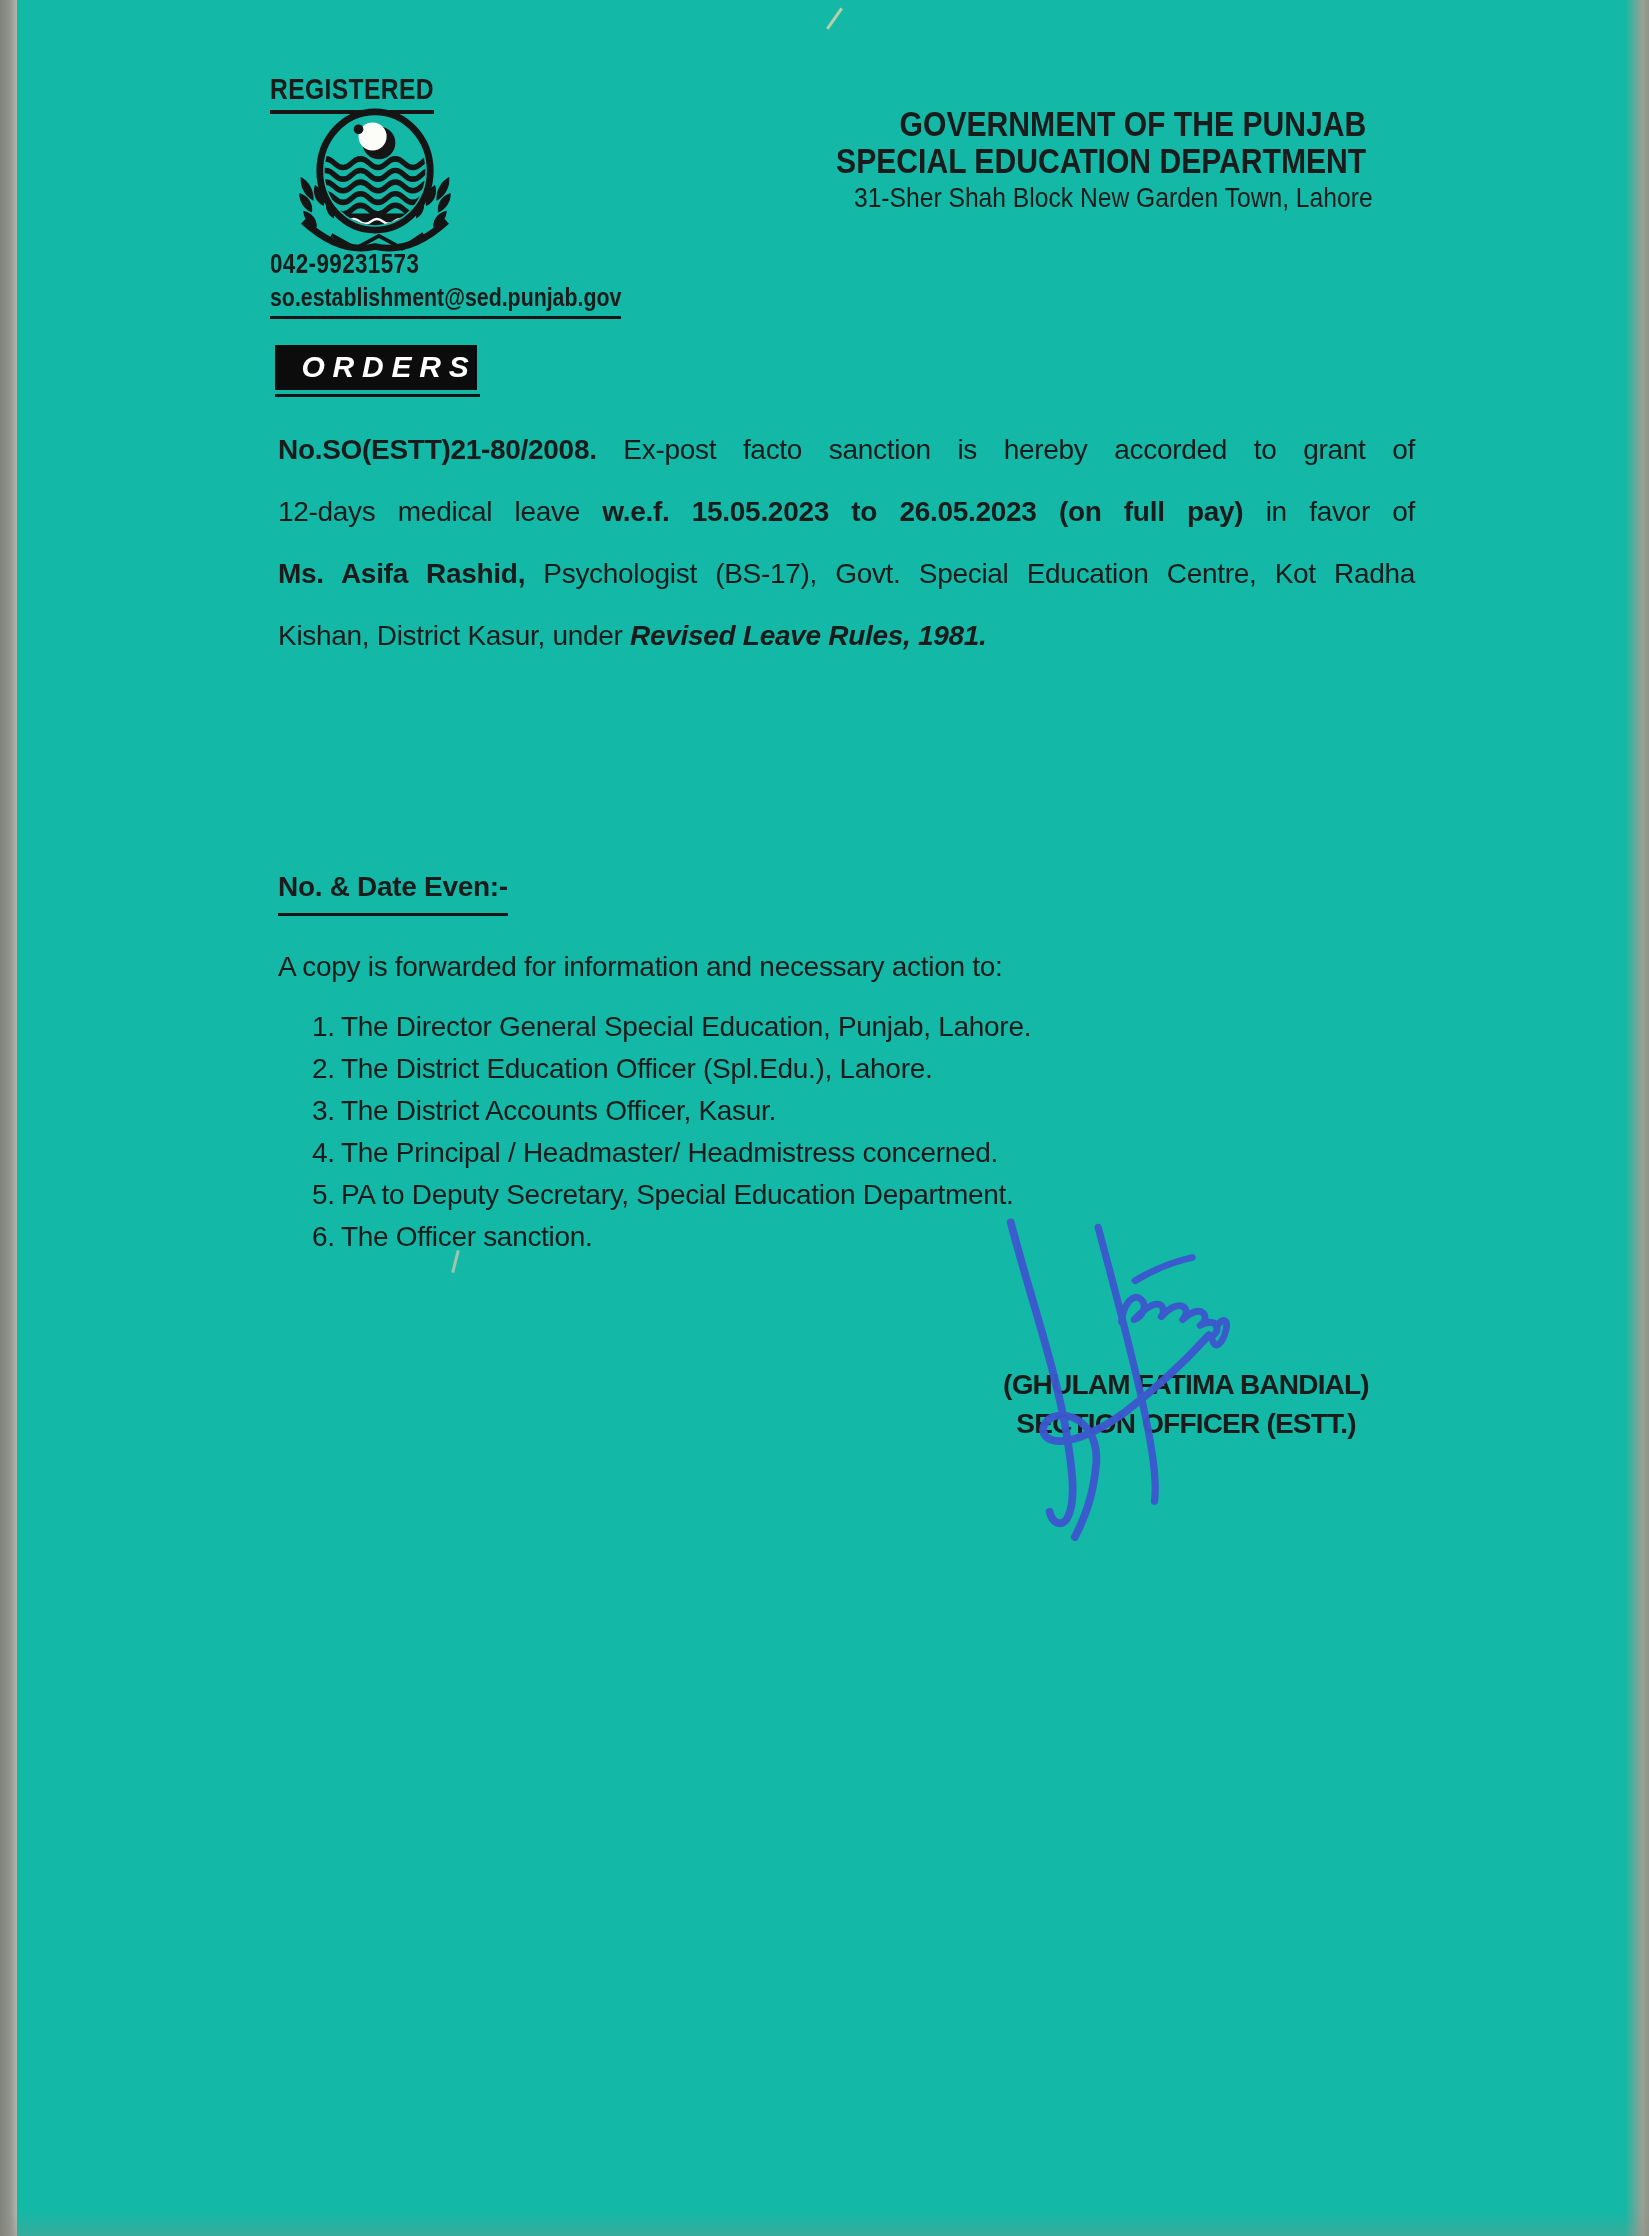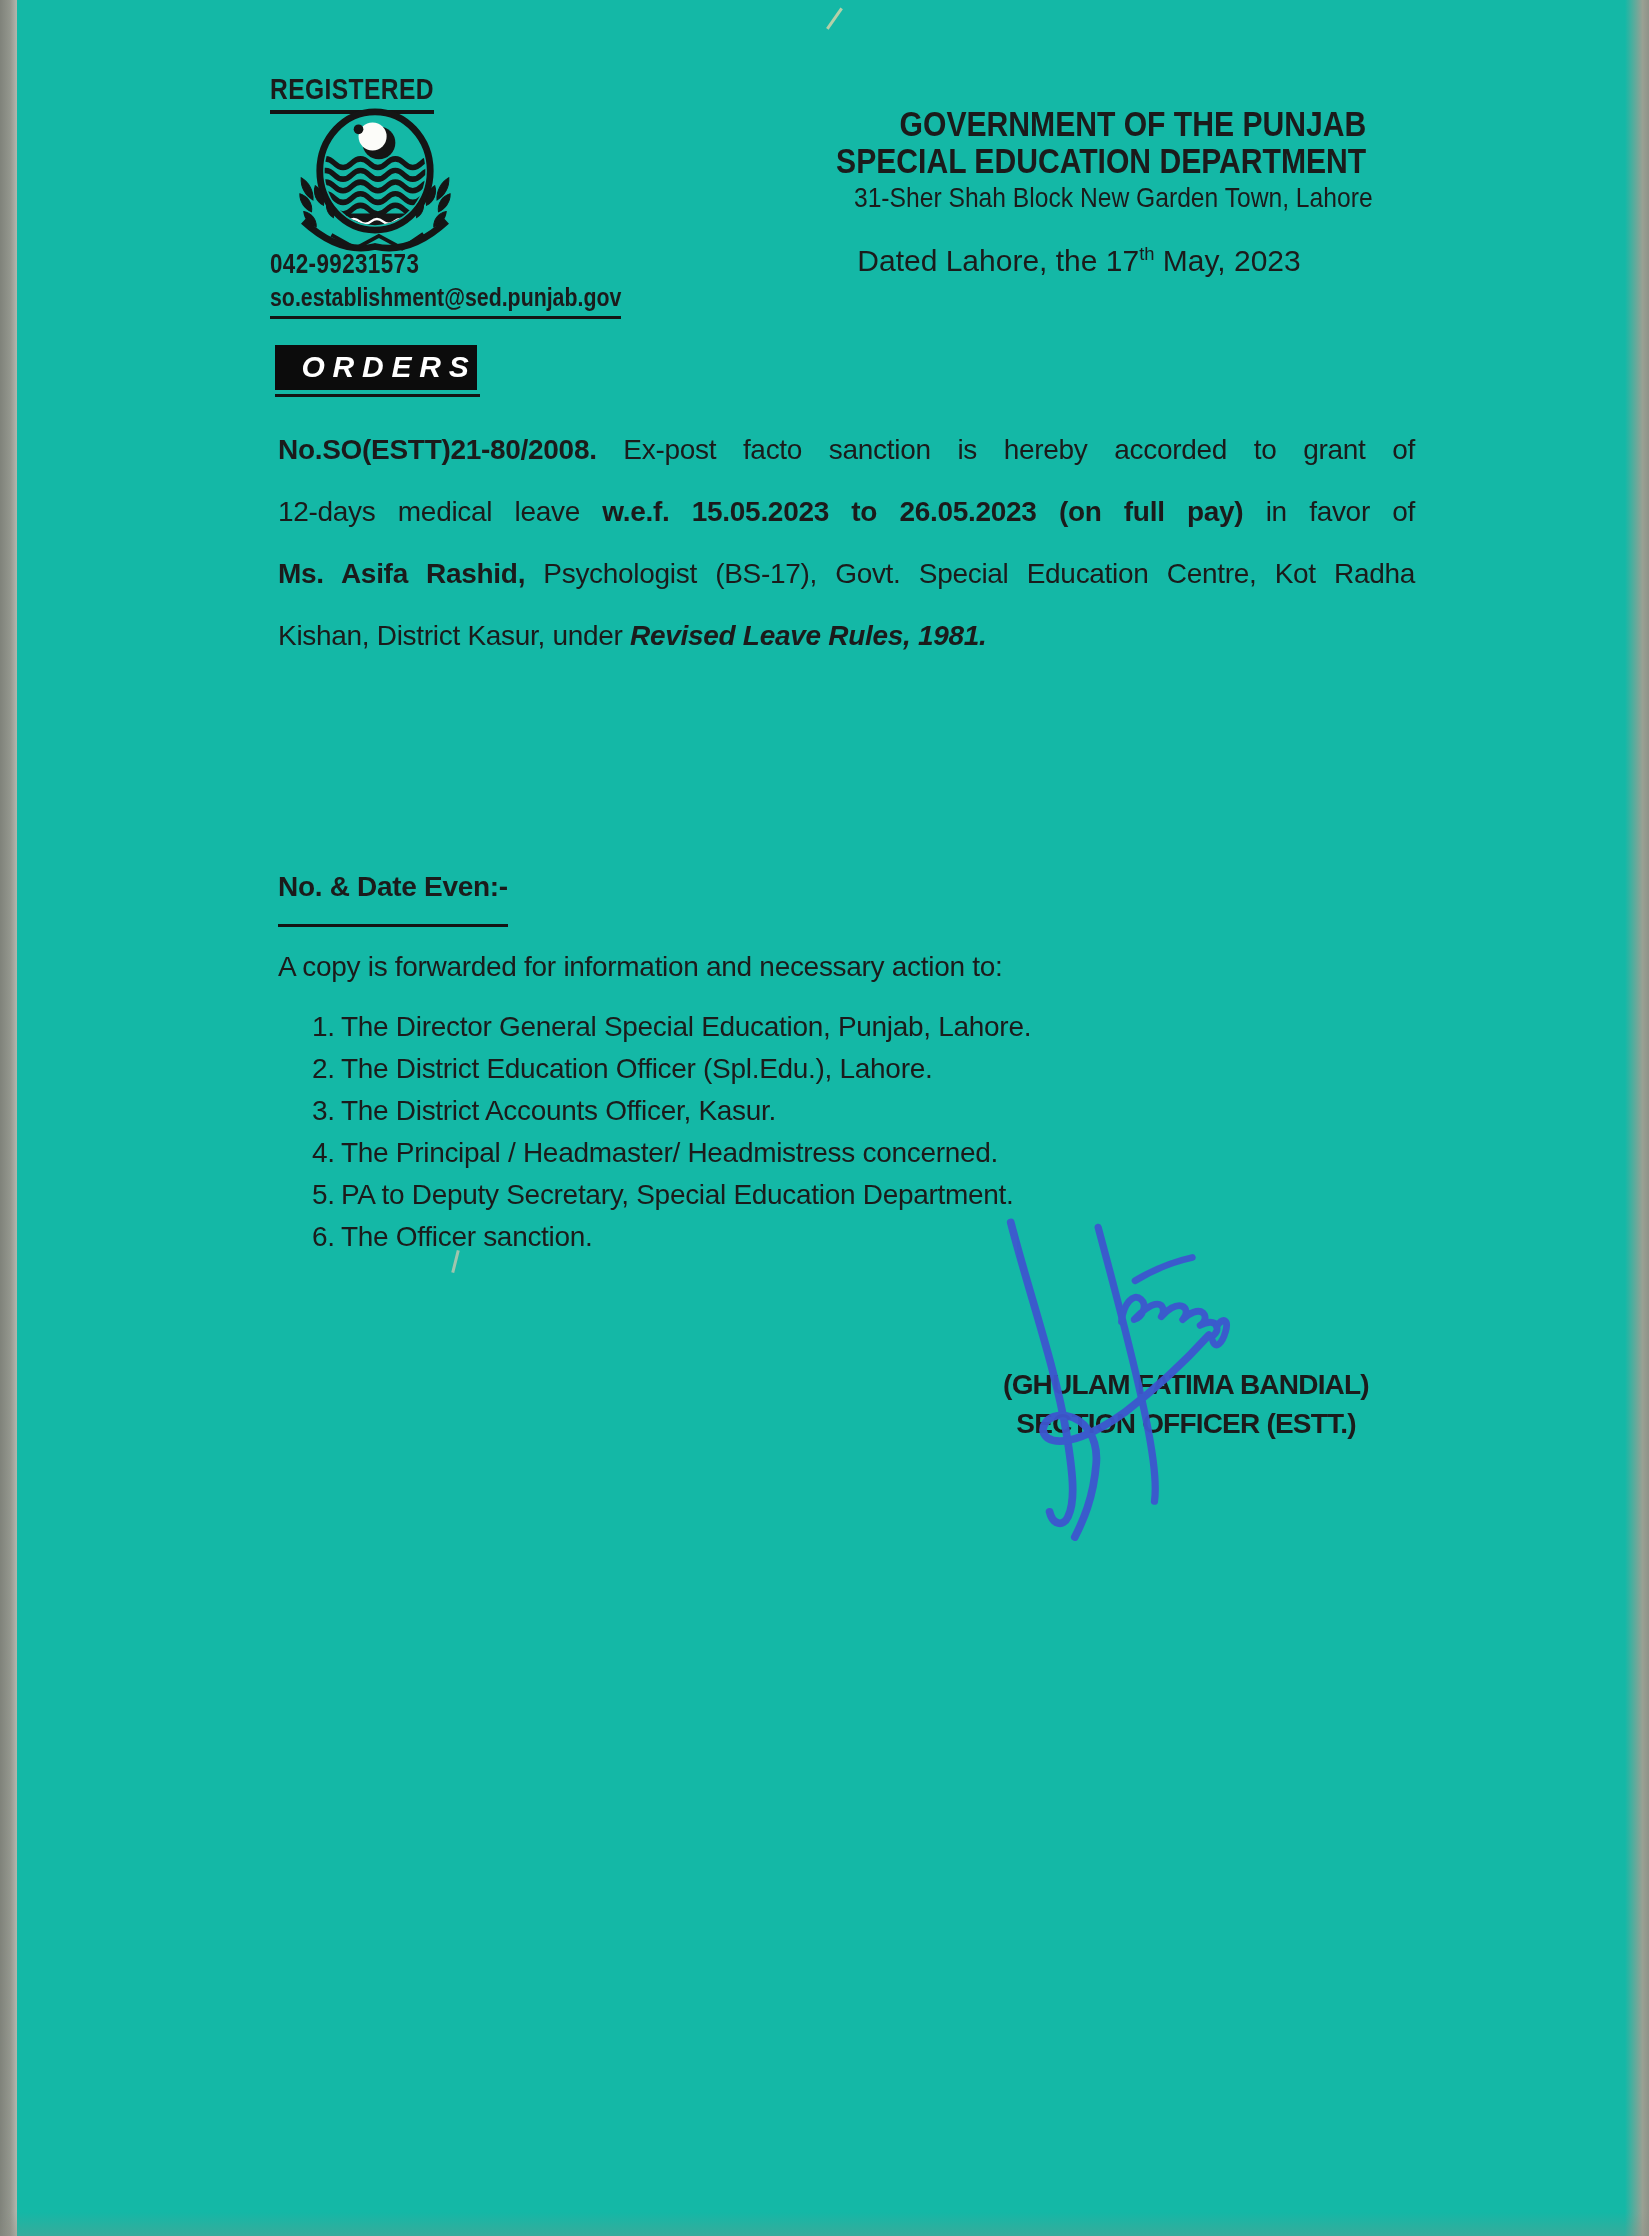--- a/index.html
+++ b/index.html
@@ -42,21 +42,21 @@
   .para{left:278px;top:419px;width:1137px;font-size:28px;letter-spacing:-0.3px;}
   .para .ln{height:62px;line-height:62px;text-align:justify;text-align-last:justify;white-space:nowrap;}
   .para .ln.last{text-align-last:left;}
   .b{font-weight:bold;}
   .bi{font-weight:bold;font-style:italic;}
   
   .depsec{left:1021px;top:758px;width:330px;text-align:center;
     font-size:27px;font-weight:bold;line-height:37px;letter-spacing:-0.5px;}
   
   .even{left:278px;top:871px;font-size:28px;font-weight:bold;
-    border-bottom:3.9px solid #141414;padding-bottom:21px;letter-spacing:-0.3px;}
+    border-bottom:3.9px solid #141414;padding-bottom:10px;letter-spacing:-0.3px;}
   .fwd{left:278px;top:950px;font-size:28px;line-height:33px;letter-spacing:-0.3px;}
   
   .rlist{left:312px;top:1006px;font-size:28px;letter-spacing:-0.3px;}
   .rlist .li{line-height:42px;white-space:nowrap;}
   .rlist .num{display:inline-block;width:29px;}
   
   .tick{left:454px;top:1250px;width:2.9px;height:23px;background:#cfc9b0;
     transform:rotate(14deg);opacity:.75;}
   .scuff{left:833px;top:5.8px;width:2.9px;height:25px;background:#ddd6a9;
     transform:rotate(35deg);opacity:.8;}
@@ -129,21 +129,20 @@
 
   <div class="abs phone">042-99231573</div>
   <div class="abs email">so.establishment@sed.punjab.gov</div>
 
   <div class="abs gov">
     <div class="l1">GOVERNMENT OF THE PUNJAB</div>
     <div class="l2">SPECIAL EDUCATION DEPARTMENT</div>
     <div class="l3">31-Sher Shah Block New Garden Town, Lahore</div>
   </div>
 
-  <div class="abs dateline"><span>Dated Lahore, the 17</span><sup>th</sup> <span>May, 2023</span></div>
 
   <div class="abs orders">ORDERS</div>
   <div class="abs orders-line"></div>
 
   <div class="abs para">
     <div class="ln"><span class="b">No.SO(ESTT)21-80/2008.</span> <span>Ex-post facto sanction is hereby accorded to grant of</span></div>
     <div class="ln"><span>12-days medical leave</span> <span class="b">w.e.f. 15.05.2023 to 26.05.2023 (on full pay)</span> <span>in favor of</span></div>
     <div class="ln"><span class="b">Ms. Asifa Rashid,</span> <span>Psychologist (BS-17), Govt. Special Education Centre, Kot Radha</span></div>
     <div class="ln last"><span>Kishan, District Kasur, under</span> <span class="bi">Revised Leave Rules, 1981.</span></div>
   </div>

